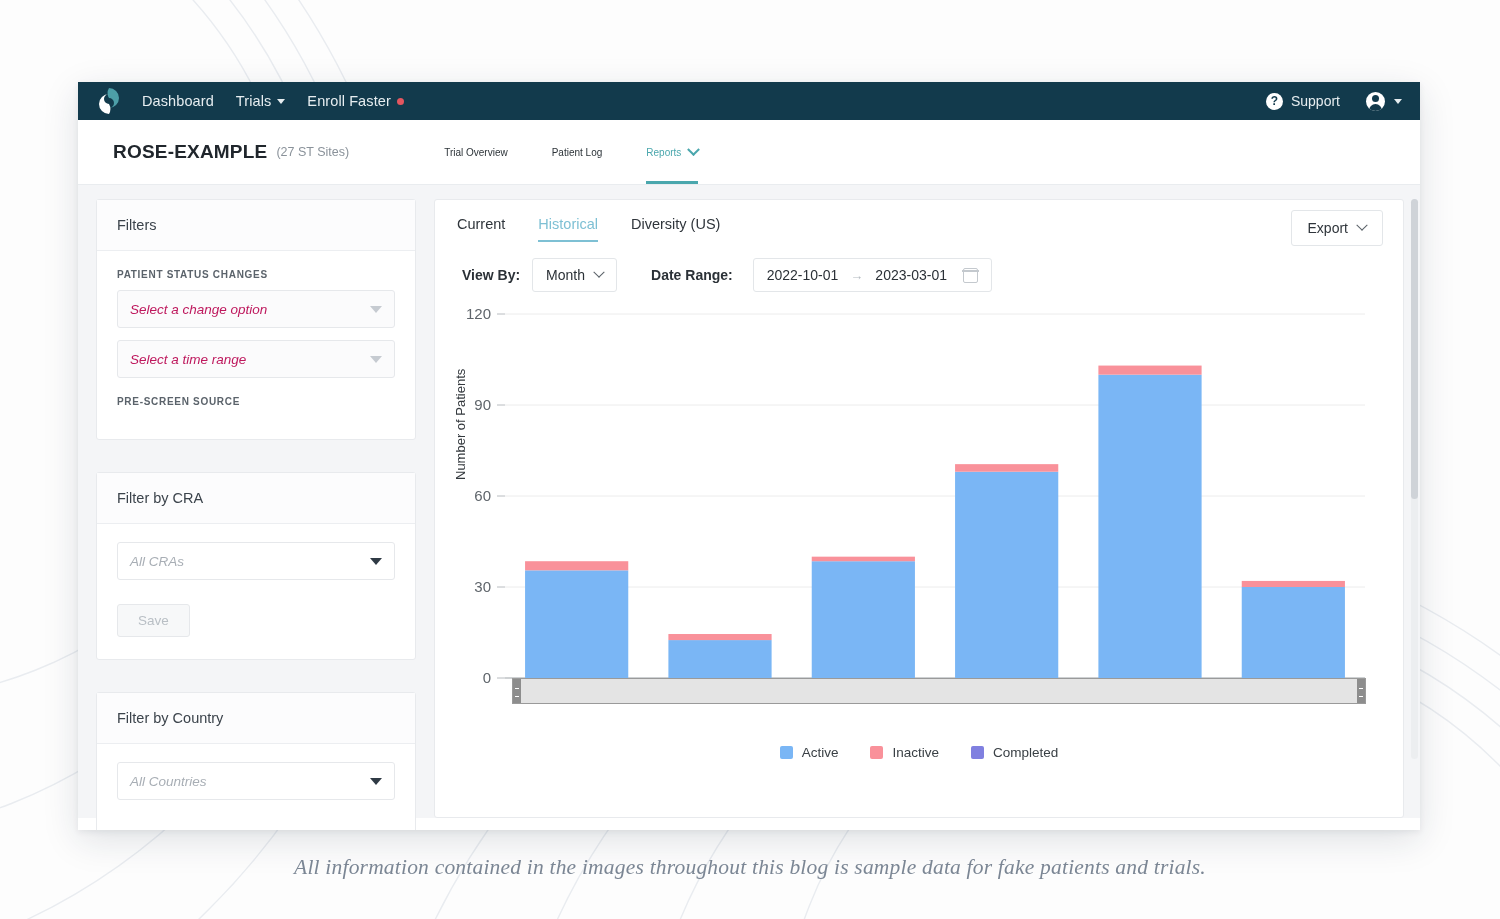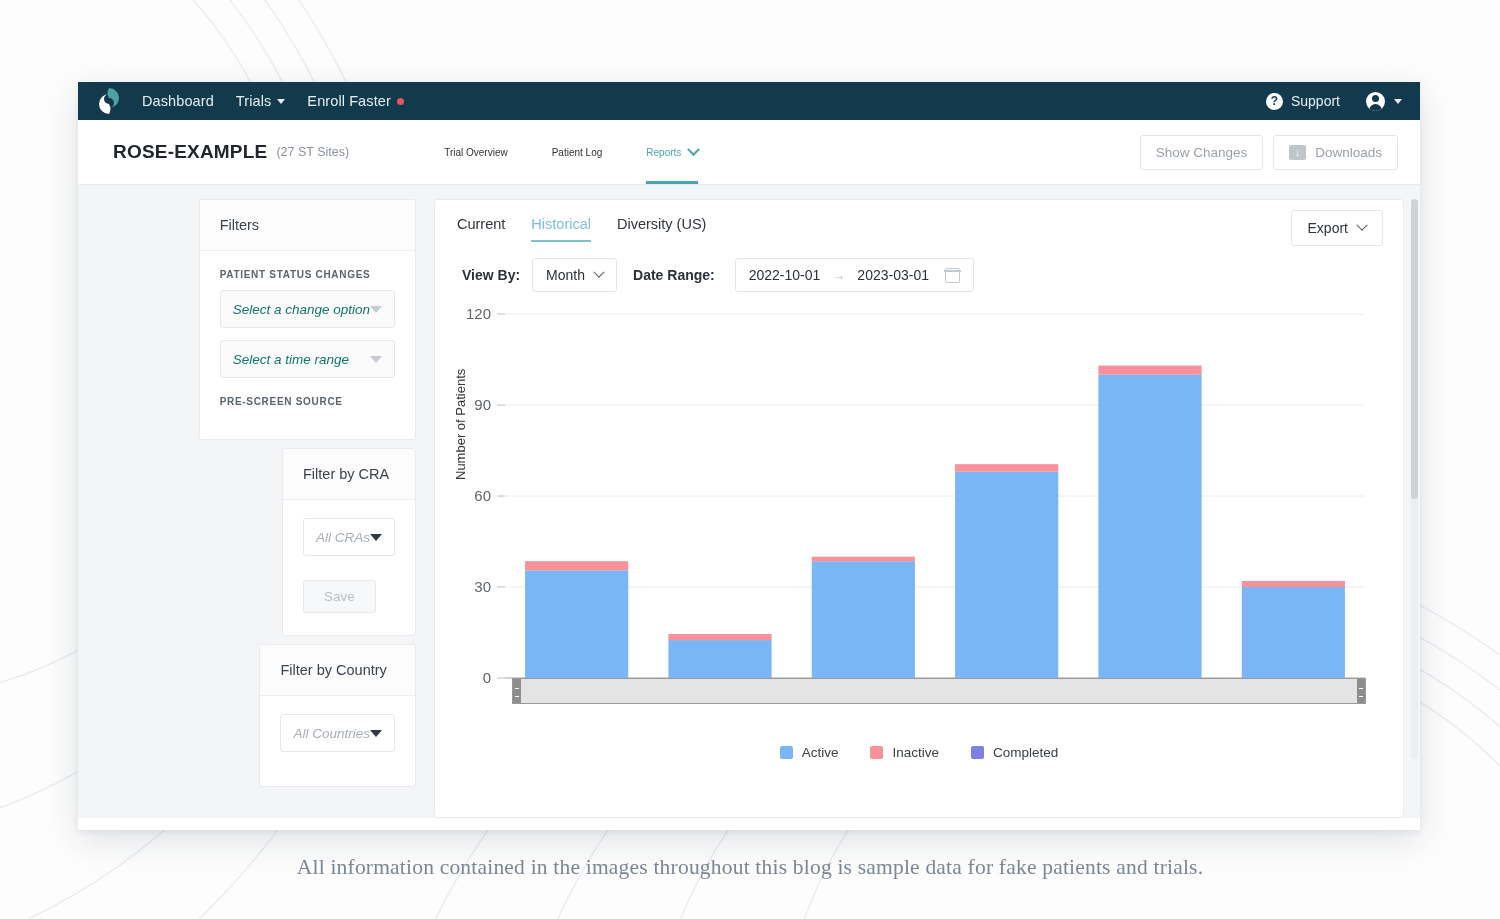--- a/index.html
+++ b/index.html
@@ -78,45 +78,45 @@
     font-family: "Liberation Sans", sans-serif;
   }
   .dl-icon { width: 17px; height: 15px; background: #bfc5ca; border-radius: 2px; position: relative; flex:none; }
   .dl-icon::after { content:'\2193'; position: absolute; inset: 0; color:#fff; font-size: 11px;
     display:flex; align-items:center; justify-content:center; }
 
   
   .body-area { display: flex; background: #f4f5f7; height: 633px; padding: 14px 16px 0 18px; gap: 18px; position: relative; }
 
   
-  .sidebar { width: 320px; flex: none; display: flex; flex-direction: column; gap: 8px; align-items: flex-end; }
+  .sidebar { width: 320px; flex: none; display: flex; flex-direction: column; gap: 32px; }
   .card { background: #fff; border: 1px solid #e8eaed; border-radius: 3px; }
   .card-head { padding: 17px 20px; border-bottom: 1px solid #eceef1; background: #fcfcfd; }
   .card-head-title { font-size: 14.5px; color: #3b434b; }
   .card-body { padding: 18px 20px 22px 20px; }
   .field-label { font-size: 10px; letter-spacing: .7px; color: #5b636b; font-weight: bold; margin-bottom: 10px; }
   .select {
     height: 38px; border: 1px solid #e6e8eb; border-radius: 3px; background: #fff;
     display: flex; align-items: center; padding: 0 12px; margin-bottom: 12px; cursor: pointer;
   }
   .select.disabled { background: #fbfbfc; }
   .select-text { font-size: 13.5px; color: #a8aeb5; font-style: italic; }
-  .select.disabled .select-text { color: #0f766e; }
+  .select.disabled .select-text { color: #be185d; }
   .tri-down { margin-left: auto; width: 0; height: 0; border-left: 6px solid transparent;
     border-right: 6px solid transparent; border-top: 7px solid #2f3a45; }
   .select.disabled .tri-down { border-top-color: #c6cbd1; }
   .save-btn {
     margin-top: 12px; border: 1px solid #e6e8eb; background: #f7f8f9; color: #b9bfc5;
     font-size: 13.5px; padding: 8px 20px; border-radius: 3px; cursor: pointer;
     font-family: "Liberation Sans", sans-serif;
   }
 
   
   .main-panel { flex: 1; background: #fff; border: 1px solid #e8eaed; border-radius: 3px; position: relative; overflow: hidden; }
-  .sub-tabs { display: flex; align-items: center; padding: 16px 22px 0 22px; gap: 26px; position: relative; }
+  .sub-tabs { display: flex; align-items: center; padding: 16px 22px 0 22px; gap: 33px; position: relative; }
   .sub-tab { font-size: 14.5px; color: #2f353b; padding-bottom: 10px; cursor: pointer; position: relative; }
   .sub-tab.active { color: #7ec0d4; }
   .sub-tab.active::after { content:''; position:absolute; left:0; right:0; bottom:0; height:2.5px; background:#7ec0d4; }
   .export-btn {
     position: absolute; right: 20px; top: 10px; border: 1px solid #e3e6e9; background: #fff;
     color: #2f353b; font-size: 14px; padding: 9px 16px; border-radius: 3px; cursor: pointer;
     display: flex; align-items: center; gap: 10px; font-family: "Liberation Sans", sans-serif;
   }
   .chev-sm { width: 8px; height: 8px; border-right: 1.6px solid #5a6168; border-bottom: 1.6px solid #5a6168;
     transform: rotate(45deg) translate(-2px,-2px); display:inline-block; }
@@ -153,21 +153,21 @@
   .brush-handle { width: 8px; height: 100%; background: #8d8d8d; position: relative; cursor: ew-resize; }
   .brush-handle::after { content:''; position:absolute; left:2px; top:9px; width:4px; height:7px;
     border-top:1px solid #fff; border-bottom:1px solid #fff; }
 
   
   .body-scroll { position: absolute; right: 2px; top: 14px; width: 7px; height: 560px; background: #eceef0; border-radius: 4px; }
   .body-scroll-thumb { width: 7px; height: 300px; background: #cfd3d8; border-radius: 4px; }
 
   .caption {
     position: absolute; left: 0; right: 0; top: 855px; text-align: center;
-    font-family: "Liberation Serif", serif; font-size: 21.5px;
+    font-family: "Liberation Serif", serif; font-style: italic; font-size: 21.5px;
     color: #7b8694; letter-spacing: .2px; z-index: 3;
   }
 </style>
 </head>
 <body>
 
 <div class="page">
 
   <svg class="bg-deco" width="1500" height="919" viewBox="0 0 1500 919" fill="none">
     <g stroke="#e9ecf0" stroke-width="1.4" fill="none">
@@ -224,29 +224,20 @@
           <span>Trial Overview</span>
         </div>
         <div class="main-tab">
           <span>Patient Log</span>
         </div>
         <div class="main-tab active">
           <span>Reports</span>
           <span class="chev"></span>
         </div>
       </div>
-      <div class="header-btns">
-        <button class="ghost-btn">
-          <span>Show Changes</span>
-        </button>
-        <button class="ghost-btn">
-          <span class="dl-icon"></span>
-          <span>Downloads</span>
-        </button>
-      </div>
     </div>
 
     <div class="body-area">
 
       <div class="sidebar">
 
         <div class="card">
           <div class="card-head">
             <div class="card-head-title">Filters</div>
           </div>
@@ -310,21 +301,21 @@
             <span class="chev-sm"></span>
           </button>
         </div>
 
         <div class="controls">
           <span class="ctrl-label">View By:</span>
           <div class="ctrl-select">
             <span>Month</span>
             <span class="chev-sm"></span>
           </div>
-          <span class="ctrl-label" style="margin-left:4px">Date Range:</span>
+          <span class="ctrl-label" style="margin-left:22px">Date Range:</span>
           <div class="date-range">
             <span>2022-10-01</span>
             <span class="arrow-ic">→</span>
             <span>2023-03-01</span>
             <span class="cal-ic"></span>
           </div>
         </div>
 
         <div class="chart-wrap">
           <div class="yaxis-title">Number of Patients</div>

